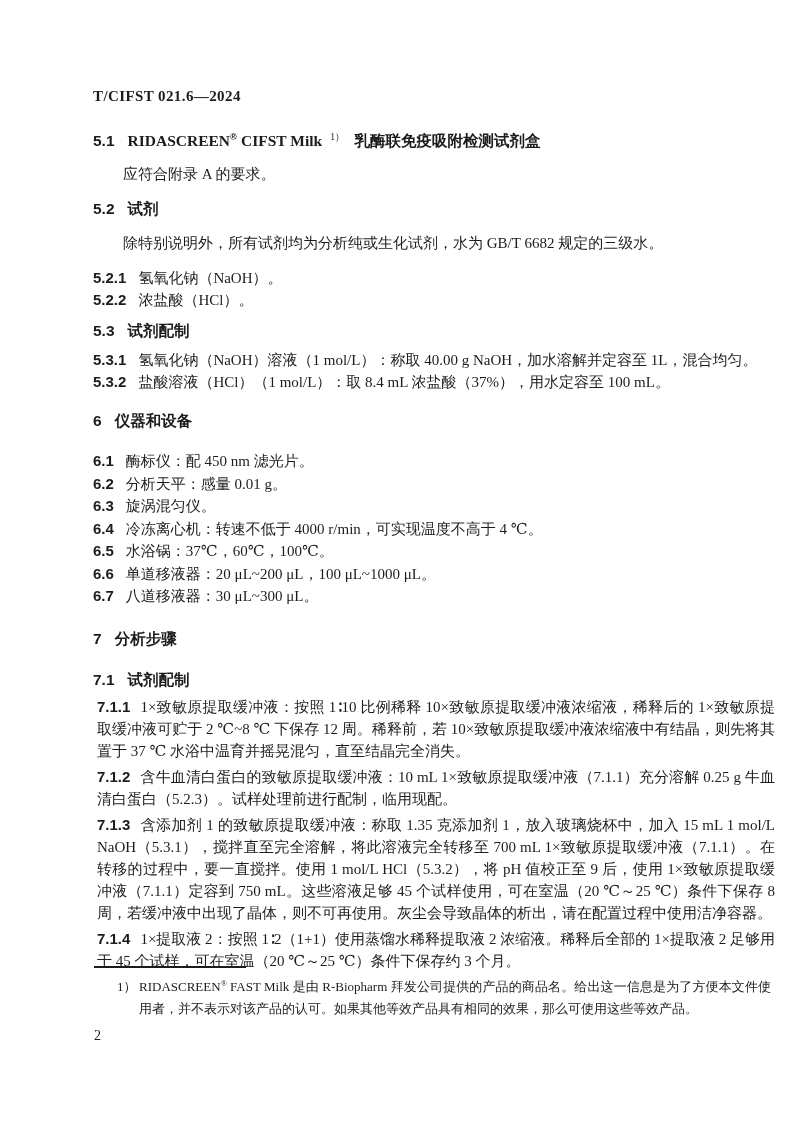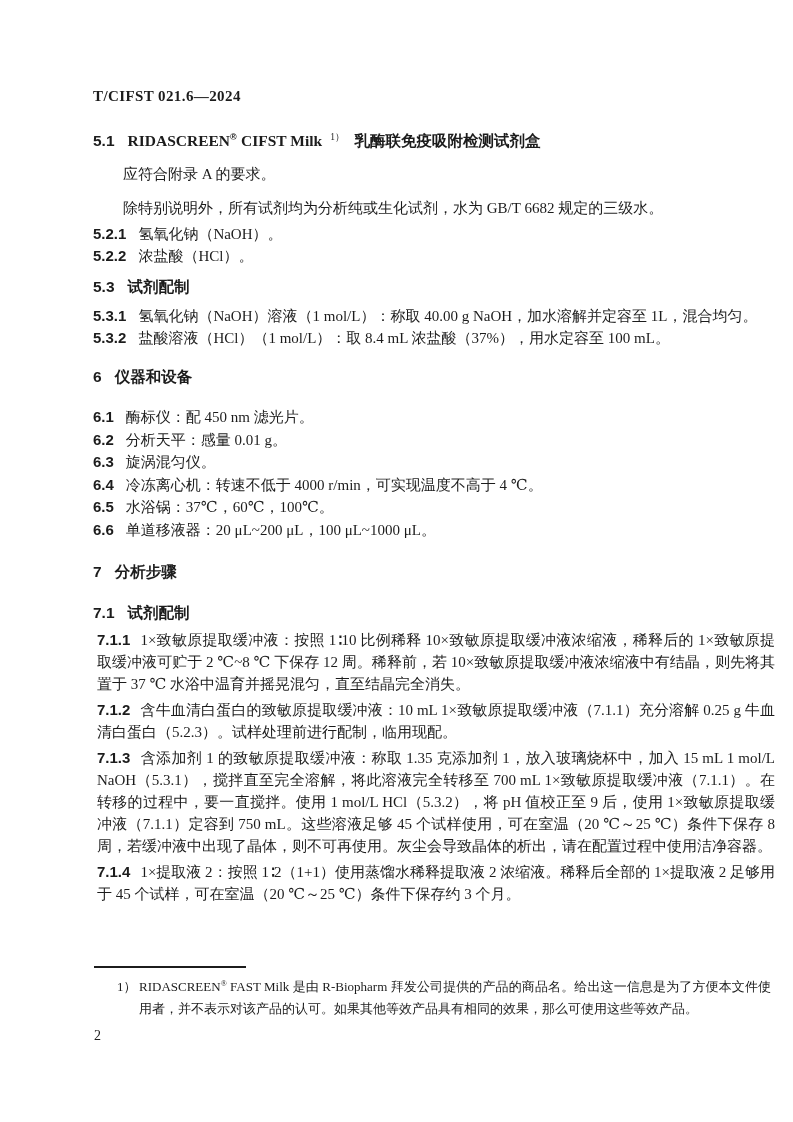--- a/index.html
+++ b/index.html
@@ -13,21 +13,21 @@
   sup.fnref{font-size:9.5px;line-height:0;font-family:"Liberation Serif","DejaVu Serif",serif;font-weight:400;margin:0 10px 0 8px;}
   .num{font-family:"Liberation Sans","DejaVu Sans",sans-serif;font-weight:700;}
   .body{margin:0;font-family:"Liberation Serif","DejaVu Serif",serif;font-size:15px;line-height:20px;}
   .indent{text-indent:2em;}
   .item{margin:0;font-family:"Liberation Serif","DejaVu Serif",serif;font-size:15px;line-height:22px;}
   .item .num{margin-right:12px;}
   .item.eq{line-height:21.5px;}
   .para{margin:4px;font-family:"Liberation Serif","DejaVu Serif",serif;font-size:15px;line-height:22px;text-align:justify;}
   .para .num{margin-right:10px;}
   .m1{margin-top:26px;} .m2{margin-top:13px;} .m3{margin-top:15px;} .m4{margin-top:14px;}
-  .m5{margin-top:5px;}  .m6{margin-top:10px;} .m7{margin-top:8px;}  .m8{margin-top:18px;}
+  .m5{margin-top:14px;}  .m6{margin-top:10px;} .m7{margin-top:8px;}  .m8{margin-top:18px;}
   .m9{margin-top:19px;} .m10{margin-top:21px;} .m11{margin-top:21px;} .m12{margin-top:6px;}
   .footnote{position:absolute;left:93px;top:966px;width:678px;font-family:"Liberation Serif","DejaVu Serif",serif;font-size:13px;line-height:22px;}
   .fn-rule{width:152px;height:0;border-top:2px solid #1c1c1c;margin:0 0 8px 1px;}
   .fn-row{display:flex;align-items:flex-start;}
   .fn-marker{flex:none;margin-left:24px;width:22px;}
   .fn-body{flex:1;text-align:justify;}
   .fn-body sup.reg{font-size:8px;}
   .page-number{position:absolute;left:94px;top:1028px;font-family:"Liberation Serif","DejaVu Serif",serif;font-size:14px;}
 </style>
 </head>
@@ -36,35 +36,37 @@
 <div class="page">
   <div class="content">
 
     <div class="doc-code">T/CIFST 021.6—2024</div>
 
     <h2 class="h m1"><span class="num">5.1</span><span class="latin">RIDASCREEN</span><sup class="reg">®</sup>
       <span class="latin">CIFST Milk</span><sup class="fnref">1）</sup><span>乳酶联免疫吸附检测试剂盒</span>
     </h2>
     <p class="body indent m2">应符合附录 A 的要求。</p>
 
+    <h2 class="h m3"><span class="num">5.2</span><span>试剂</span></h2>
     <p class="body indent m4">除特别说明外，所有试剂均为分析纯或生化试剂，水为 GB/T 6682 规定的三级水。</p>
     <p class="item m5"><span class="num">5.2.1</span><span>氢氧化钠（NaOH）。</span></p>
     <p class="item"><span class="num">5.2.2</span><span>浓盐酸（HCl）。</span></p>
 
     <h2 class="h m6"><span class="num">5.3</span><span>试剂配制</span></h2>
     <p class="item m7"><span class="num">5.3.1</span><span>氢氧化钠（NaOH）溶液（1 mol/L）：称取 40.00 g NaOH，加水溶解并定容至 1L，混合均匀。</span></p>
     <p class="item"><span class="num">5.3.2</span><span>盐酸溶液（HCl）（1 mol/L）：取 8.4 mL 浓盐酸（37%），用水定容至 100 mL。</span></p>
 
     <h2 class="h m8"><span class="num">6</span><span>仪器和设备</span></h2>
     <p class="item eq m9"><span class="num">6.1</span><span>酶标仪：配 450 nm 滤光片。</span></p>
     <p class="item eq"><span class="num">6.2</span><span>分析天平：感量 0.01 g。</span></p>
     <p class="item eq"><span class="num">6.3</span><span>旋涡混匀仪。</span></p>
     <p class="item eq"><span class="num">6.4</span><span>冷冻离心机：转速不低于 4000 r/min，可实现温度不高于 4 ℃。</span></p>
     <p class="item eq"><span class="num">6.5</span><span>水浴锅：37℃，60℃，100℃。</span></p>
     <p class="item eq"><span class="num">6.6</span><span>单道移液器：20 μL~200 μL，100 μL~1000 μL。</span></p>
+    <p class="item eq"><span class="num">6.7</span><span>八道移液器：30 μL~300 μL。</span></p>
 
     <h2 class="h m10"><span class="num">7</span><span>分析步骤</span></h2>
     <h2 class="h m11"><span class="num">7.1</span><span>试剂配制</span></h2>
 
     <p class="para m12"><span class="num">7.1.1</span><span>1×致敏原提取缓冲液：按照 1∶10 比例稀释 10×致敏原提取缓冲液浓缩液，稀释后的 1×致敏原提取缓冲液可贮于 2 ℃~8 ℃ 下保存 12 周。稀释前，若 10×致敏原提取缓冲液浓缩液中有结晶，则先将其置于 37 ℃ 水浴中温育并摇晃混匀，直至结晶完全消失。</span></p>
     <p class="para"><span class="num">7.1.2</span><span>含牛血清白蛋白的致敏原提取缓冲液：10 mL 1×致敏原提取缓冲液（7.1.1）充分溶解 0.25 g 牛血清白蛋白（5.2.3）。试样处理前进行配制，临用现配。</span></p>
     <p class="para"><span class="num">7.1.3</span><span>含添加剂 1 的致敏原提取缓冲液：称取 1.35 克添加剂 1，放入玻璃烧杯中，加入 15 mL 1 mol/L NaOH（5.3.1），搅拌直至完全溶解，将此溶液完全转移至 700 mL 1×致敏原提取缓冲液（7.1.1）。在转移的过程中，要一直搅拌。使用 1 mol/L HCl（5.3.2），将 pH 值校正至 9 后，使用 1×致敏原提取缓冲液（7.1.1）定容到 750 mL。这些溶液足够 45 个试样使用，可在室温（20 ℃～25 ℃）条件下保存 8 周，若缓冲液中出现了晶体，则不可再使用。灰尘会导致晶体的析出，请在配置过程中使用洁净容器。</span></p>
     <p class="para"><span class="num">7.1.4</span><span>1×提取液 2：按照 1∶2（1+1）使用蒸馏水稀释提取液 2 浓缩液。稀释后全部的 1×提取液 2 足够用于 45 个试样，可在室温（20 ℃～25 ℃）条件下保存约 3 个月。</span></p>
 
   </div>

